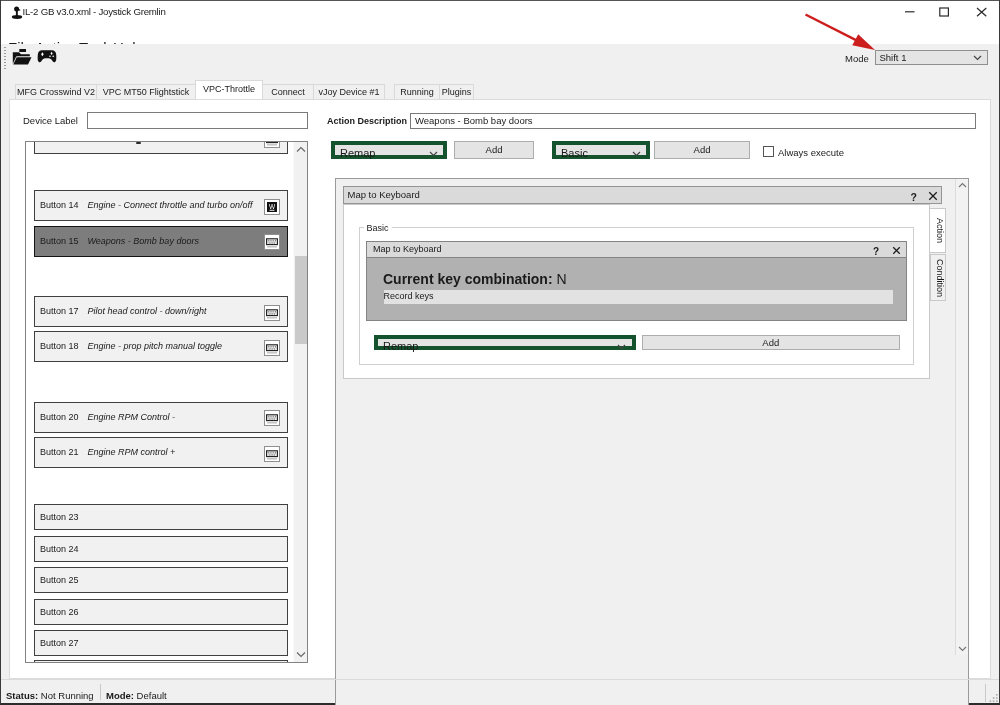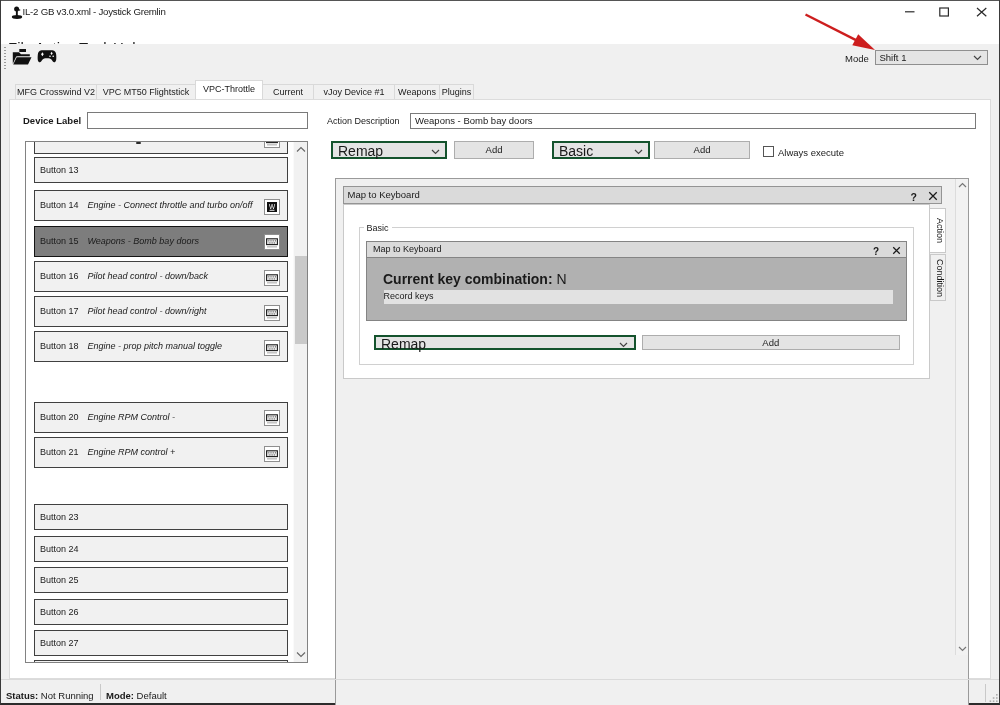--- a/index.html
+++ b/index.html
@@ -12,34 +12,34 @@
 .menubar{position:absolute;left:0;top:25px;width:100%;height:19px;background:#ffffff}
 .menu-item{position:absolute;top:14px;font-size:15px}
 .menu-item u{text-decoration:underline;text-underline-offset:1px}
 .toolbar{position:absolute;left:0;top:44px;width:100%;height:28px;background:#f0f0f0}
 .grip{position:absolute;left:3px;top:3px;width:2px;height:22px;background-image:repeating-linear-gradient(#9a9a9a 0 1px,transparent 1px 3px)}
 .modelabel{position:absolute;left:844px;top:53px;font-size:9.5px}
 .modecombo{position:absolute;left:874px;top:50px;width:113px;height:15px;background:#e4e4e4;border:1px solid #8f8f8f;font-size:9.5px;line-height:13px;padding-left:3.5px}
 .tab{position:absolute;top:84px;height:15px;background:#f0f0f0;border:1px solid #d9d9d9;border-bottom:none;text-align:center;font-size:9px;line-height:14px;white-space:nowrap}
 .tab.sel{top:80px;height:19px;background:#ffffff;line-height:17px;z-index:3}
 .pane{position:absolute;left:8px;top:99px;width:982px;height:580px;background:#ffffff;border:1px solid #dcdcdc}
-.devlabel{position:absolute;left:22px;top:115px;font-weight:bold;font-size:9.5px}
+.devlabel{position:absolute;left:22px;top:115px;font-weight:normal;font-size:9.5px}
 .devinput{position:absolute;left:86px;top:112px;width:221px;height:17px;background:#fff;border:1px solid #7a7a7a}
 .lscroll{position:absolute;left:24px;top:141px;width:283px;height:522px;border:1px solid #828282;background:#fff;overflow:hidden}
 .row{position:absolute;left:7.5px;width:254px;height:26px;background:#f1f1f1;border:1px solid #404040;line-height:24px}
 .row .bn{position:absolute;left:5.5px;top:0;font-size:9px}
 .row .ds{position:absolute;left:53px;top:0;font-size:9px;font-style:italic}
 .row.tall{height:31px;line-height:29px}
 .row.dark{background:#7d7d7d;border-color:#141414}
 .icon{position:absolute;right:7px;top:50%;margin-top:-7px;width:16px;height:16px}
 .lsb{position:absolute;right:0;top:0;width:14px;height:520px;background:#f1f1f1;border-left:1px solid #fafafa}
 .lsb .thumb{position:absolute;left:1px;width:12px;background:#c9c9c9}
-.adlabel{position:absolute;left:326px;top:116px;font-weight:normal;font-size:9px}
+.adlabel{position:absolute;left:326px;top:116px;font-weight:bold;font-size:9px}
 .adinput{position:absolute;left:409px;top:113px;width:566px;height:16px;background:#fff;border:1px solid #7a7a7a;font-size:9.5px;line-height:14px;padding-left:4px}
-.combo{position:absolute;background:#e4e4e4;border:2px solid #14532d;font-size:14px}
+.combo{position:absolute;background:#e4e4e4;border:4px solid #14532d;font-size:11px}
 .combo .txt{position:absolute;left:5px;top:1px;line-height:15px}
 .btn{position:absolute;background:#e4e4e4;border:1px solid #adadad;text-align:center;font-size:9.5px}
 .chk{position:absolute;left:762px;top:146px;width:11px;height:11px;background:#fff;border:1px solid #555}
 .chklabel{position:absolute;left:777px;top:147px;font-size:9.5px}
 .rscroll{position:absolute;left:333.5px;top:178px;width:634px;height:593px;border:1px solid #9a9a9a;background:#f0f0f0}
 .rsb{position:absolute;right:0;top:0;width:13px;height:476px;background:#f2f2f2;border-left:1px solid #dcdcdc}
 .ptitle{position:absolute;left:7px;top:7px;width:599px;height:18px;background:#dadada;border:1px solid #949494;font-size:9.5px;line-height:16px}
 .ptab{position:absolute;background:#fff;border:1px solid #c9c9c9;writing-mode:vertical-rl;text-align:center;font-size:9px}
 .pbody{position:absolute;left:7px;top:25px;width:587px;height:174.5px;background:#fff;border:1px solid #c9c9c9}
 .fieldset{position:absolute;left:23px;top:47.5px;width:555.5px;height:138px;border:1px solid #d0d0d0}
@@ -97,63 +97,50 @@
         <path d="M1 1 L4.5 4.5 L8 1" fill="none" stroke="#444" stroke-width="1.2"></path>
       </svg>
   </div>
   <svg class="abs" style="left:780px;top:5px;z-index:9" width="110" height="55" viewBox="0 0 110 55">
     <line x1="24.5" y1="9.5" x2="76" y2="35.6" stroke="#cd1e1e" stroke-width="2.4"></line>
     <polygon points="94,45 71.3,40.3 77.2,29.2" fill="#cd1e1e"></polygon>
   </svg>
   <div class="tab" style="left:14px;width:82px">MFG Crosswind V2</div>
   <div class="tab" style="left:95px;width:100px">VPC MT50 Flightstick</div>
   <div class="tab sel" style="left:194px;width:68px">VPC-Throttle</div>
-  <div class="tab" style="left:261px;width:52px">Current</div>
-  <div class="tab" style="left:312px;width:82px">vJoy Device #1</div>
-  <div class="tab" style="left:393px;width:46px">Weapons</div>
+  <div class="tab" style="left:261px;width:52px">Connect</div>
+  <div class="tab" style="left:312px;width:72px">vJoy Device #1</div>
+  <div class="tab" style="left:393px;width:46px">Running</div>
   <div class="tab" style="left:438px;width:35px">Plugins</div>
   <div class="pane"></div>
   <div class="devlabel">Device Label</div>
   <div class="abs" style="left:134.5px;top:141.5px;width:5px;height:2px;background:#2a2a2a;border-radius:1px;z-index:5"></div>
   <div class="devinput"></div>
   <div class="lscroll">
       <div class="row tall" style="top:-19px">
         <svg class="icon" width="16" height="16" viewBox="0 0 16 16">
           <rect x="0.5" y="0.5" width="15" height="15" fill="#fff" stroke="#8f8f8f"></rect>
           <rect x="2.6" y="4.8" width="10.8" height="5.8" fill="#f2f2f2" stroke="#1a1a1a" stroke-width="1.1"></rect>
           <path d="M4.3 6.3 v1.1 M6.1 6.3 v1.1 M7.9 6.3 v1.1 M9.7 6.3 v1.1 M11.5 6.3 v1.1 M5.2 8.4 v1.1 M7 8.4 v1.1 M8.8 8.4 v1.1 M10.6 8.4 v1.1" stroke="#444" stroke-width="0.9"></path>
           <rect x="3" y="12.3" width="10" height="1.1" fill="#adadad"></rect>
         </svg>
       </div>
-      <div class="row" style="top:15px">
-        <span class="bn">Button 13</span>
-      </div>
       <div class="row tall" style="top:48px">
         <span class="bn">Button 14</span>
         <span class="ds">Engine - Connect throttle and turbo on/off</span>
         <svg class="icon" width="16" height="16" viewBox="0 0 16 16">
           <rect x="0.5" y="0.5" width="15" height="15" fill="#fff" stroke="#8f8f8f"></rect>
           <rect x="3" y="3" width="10" height="10" fill="#111"></rect>
           <text x="8" y="9.8" font-size="6.5" fill="#fff" text-anchor="middle" font-family="Liberation Sans">W</text>
           <rect x="5.5" y="10.8" width="5" height="0.9" fill="#fff"></rect>
         </svg>
       </div>
       <div class="row tall dark" style="top:83.5px">
         <span class="bn">Button 15</span>
         <span class="ds">Weapons - Bomb bay doors</span>
-        <svg class="icon" width="16" height="16" viewBox="0 0 16 16">
-          <rect x="0.5" y="0.5" width="15" height="15" fill="#fff" stroke="#8f8f8f"></rect>
-          <rect x="2.6" y="4.8" width="10.8" height="5.8" fill="#f2f2f2" stroke="#1a1a1a" stroke-width="1.1"></rect>
-          <path d="M4.3 6.3 v1.1 M6.1 6.3 v1.1 M7.9 6.3 v1.1 M9.7 6.3 v1.1 M11.5 6.3 v1.1 M5.2 8.4 v1.1 M7 8.4 v1.1 M8.8 8.4 v1.1 M10.6 8.4 v1.1" stroke="#444" stroke-width="0.9"></path>
-          <rect x="3" y="12.3" width="10" height="1.1" fill="#adadad"></rect>
-        </svg>
-      </div>
-      <div class="row tall" style="top:119px">
-        <span class="bn">Button 16</span>
-        <span class="ds">Pilot head control - down/back</span>
         <svg class="icon" width="16" height="16" viewBox="0 0 16 16">
           <rect x="0.5" y="0.5" width="15" height="15" fill="#fff" stroke="#8f8f8f"></rect>
           <rect x="2.6" y="4.8" width="10.8" height="5.8" fill="#f2f2f2" stroke="#1a1a1a" stroke-width="1.1"></rect>
           <path d="M4.3 6.3 v1.1 M6.1 6.3 v1.1 M7.9 6.3 v1.1 M9.7 6.3 v1.1 M11.5 6.3 v1.1 M5.2 8.4 v1.1 M7 8.4 v1.1 M8.8 8.4 v1.1 M10.6 8.4 v1.1" stroke="#444" stroke-width="0.9"></path>
           <rect x="3" y="12.3" width="10" height="1.1" fill="#adadad"></rect>
         </svg>
       </div>
       <div class="row tall" style="top:154px">
         <span class="bn">Button 17</span>
         <span class="ds">Pilot head control - down/right</span>

